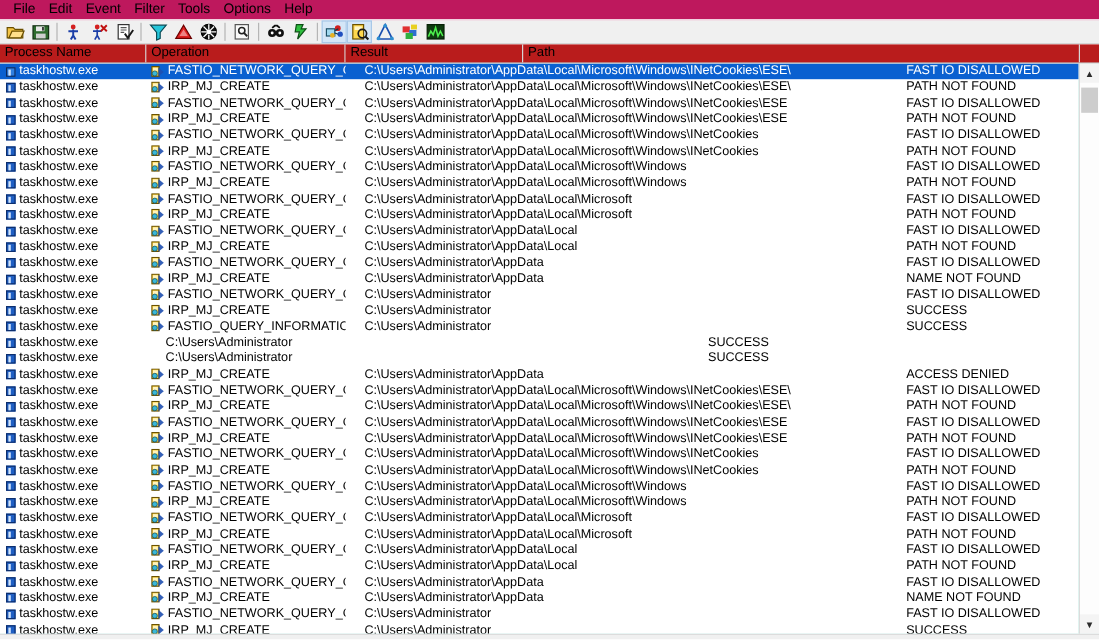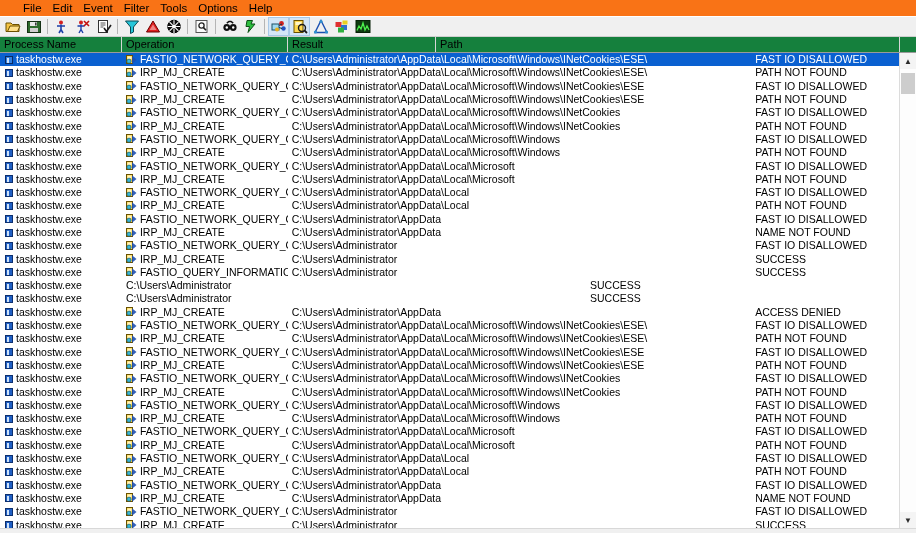--- a/index.html
+++ b/index.html
@@ -14,24 +14,24 @@
     position: relative;
     width: 916px; height: 533px;
     background: #ffffff;
     display: flex;
     flex-direction: column;
   }
 
   
   .menubar {
     height: 17px;
-    background: #f97316;
+    background: #be185d;
     display: flex;
     align-items: center;
-    padding-left: 18px;
+    padding-left: 6px;
     flex: 0 0 auto;
     border-bottom: 1px solid #ffffff;
   }
   .menu-item {
     font-size: 11.5px;
     color: #000000;
     padding: 0 6px 0 5px;
     line-height: 16px;
     white-space: nowrap;
     cursor: default;
@@ -74,21 +74,21 @@
   }
   .hcell {
     font-size: 11px;
     color: #000;
     line-height: 15px;
     padding-left: 4px;
     border-right: 1px solid #d6d6d6;
     overflow: hidden;
     white-space: nowrap;
     cursor: default;
-    background: #15803d;
+    background: #b91c1c;
   }
   .hcell.c-proc   { width: 122px; }
   .hcell.c-op     { width: 166px; }
   .hcell.c-path   { width: 464px; }
   .hcell.c-result { width: 148px; border-right: 1px solid #d6d6d6; }
   .hcell.c-rest   { flex: 1 1 auto; border-right: none; }
 
   
   .list-wrap {
     flex: 1 1 auto;
@@ -114,21 +114,21 @@
   .row.selected { background: #0a60d0; color: #ffffff; }
   .cell {
     overflow: hidden;
     white-space: nowrap;
     text-overflow: clip;
     line-height: 13px;
     padding-left: 2px;
   }
   .cell.c-proc   { width: 122px; display: flex; align-items: center; gap: 3px; padding-left: 5px; }
   .cell.c-op     { width: 166px; display: flex; align-items: center; gap: 3px; padding-left: 4px; }
-  .cell.c-path   { width: 464px; padding-left: 4px; }
+  .cell.c-path   { width: 464px; padding-left: 16px; }
   .cell.c-result { width: 148px; padding-left: 4px; }
 
   .proc-ico {
     width: 8px; height: 8px;
     flex: 0 0 auto;
     background: #1f5fc4;
     border: 1px solid #0d2f6e;
     position: relative;
   }
   .proc-ico::after {

